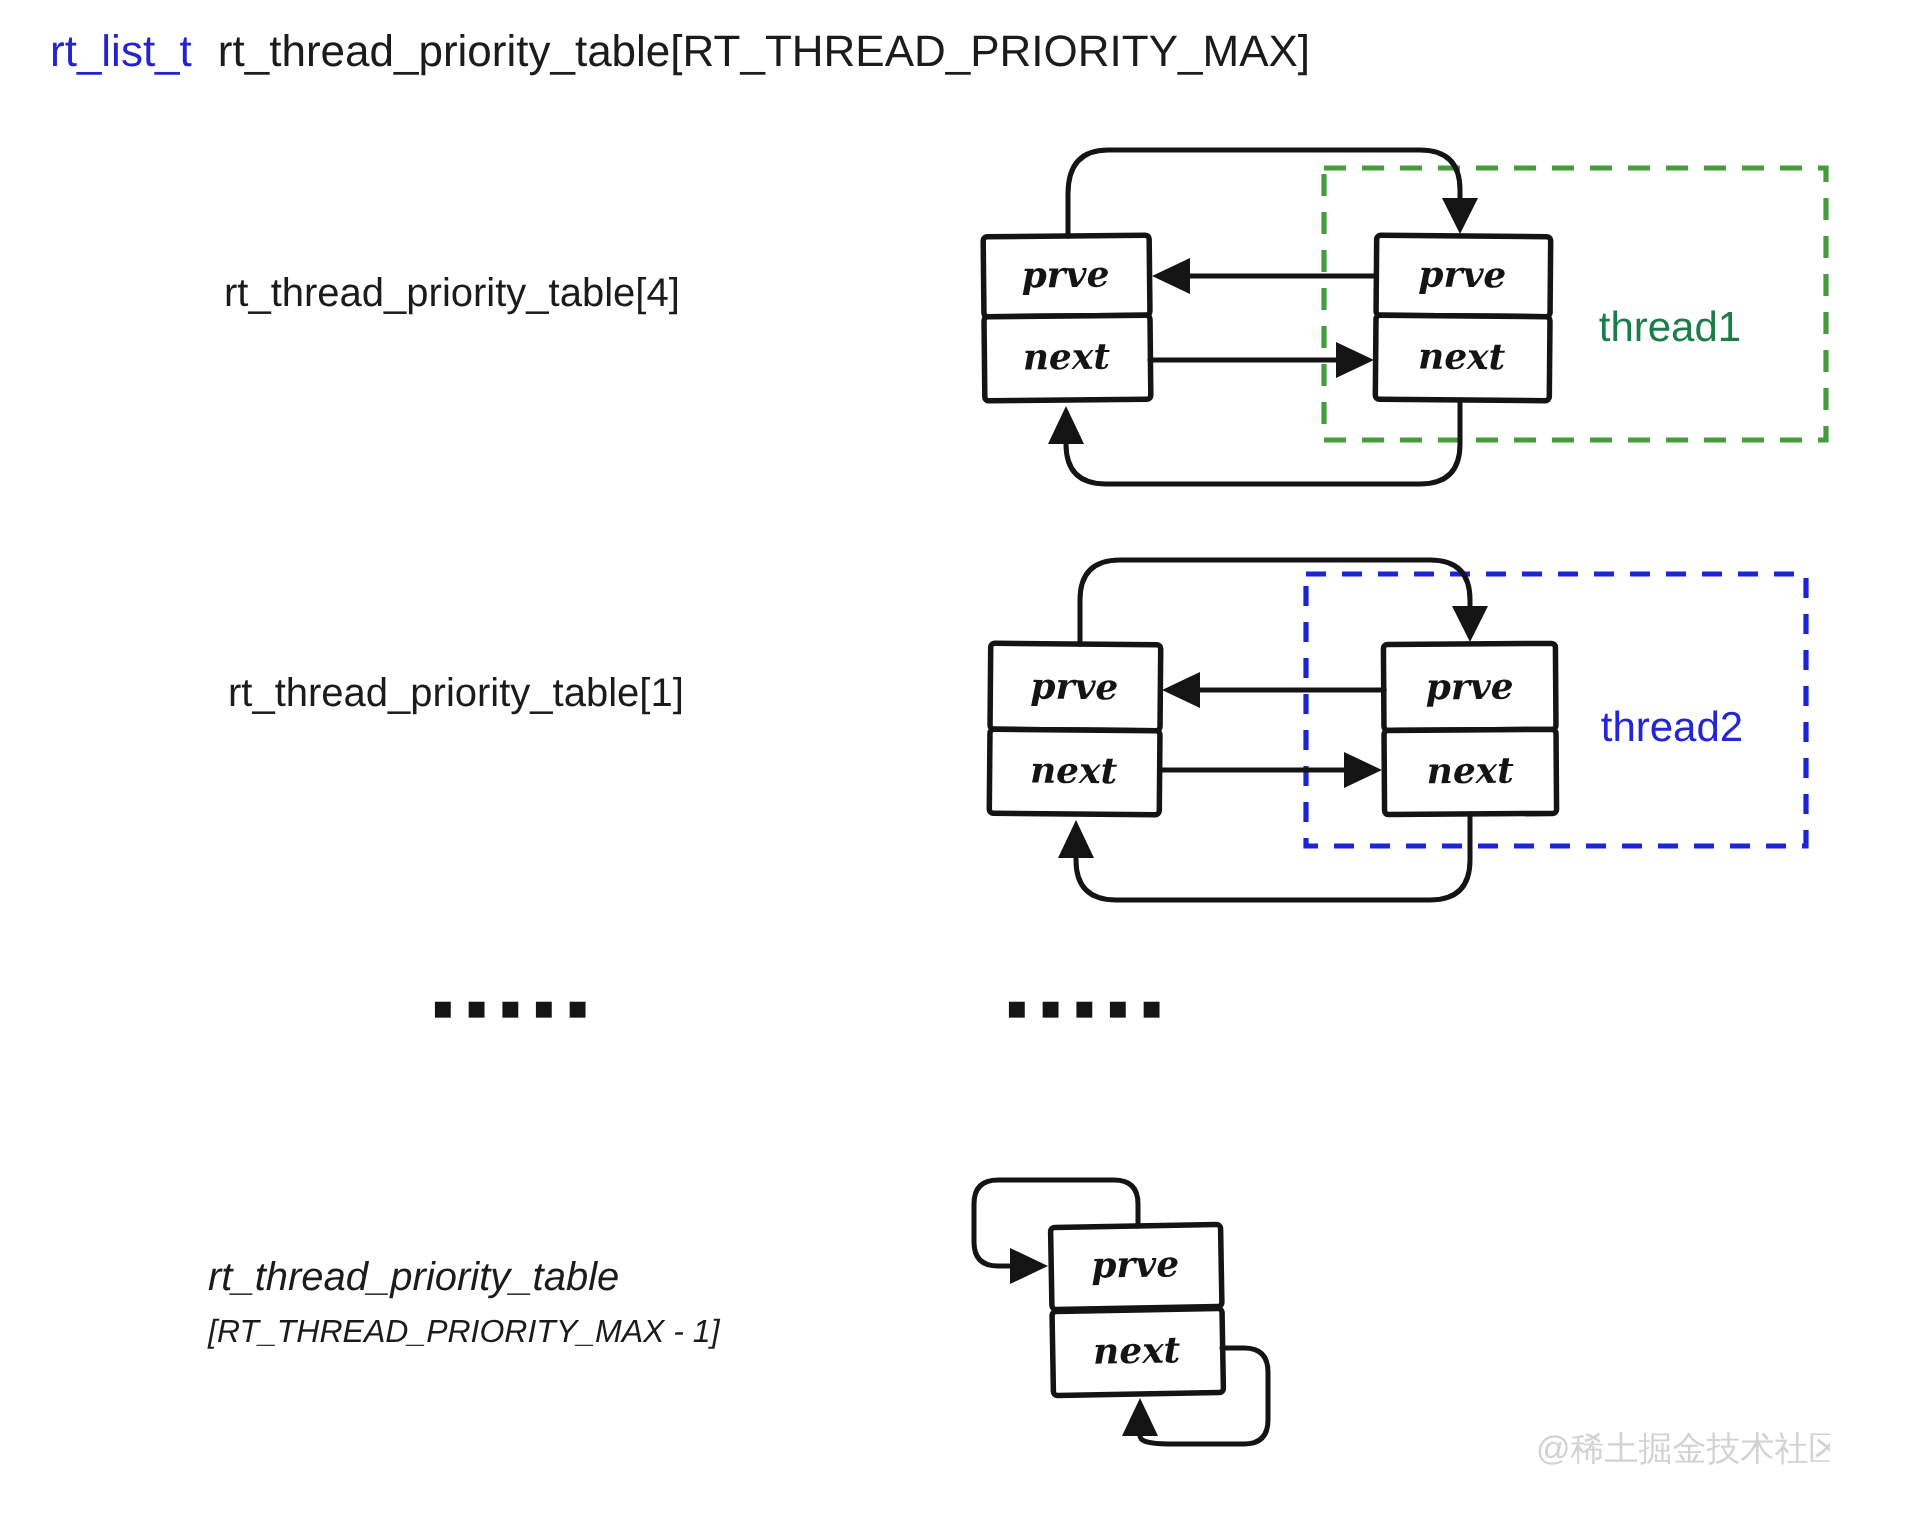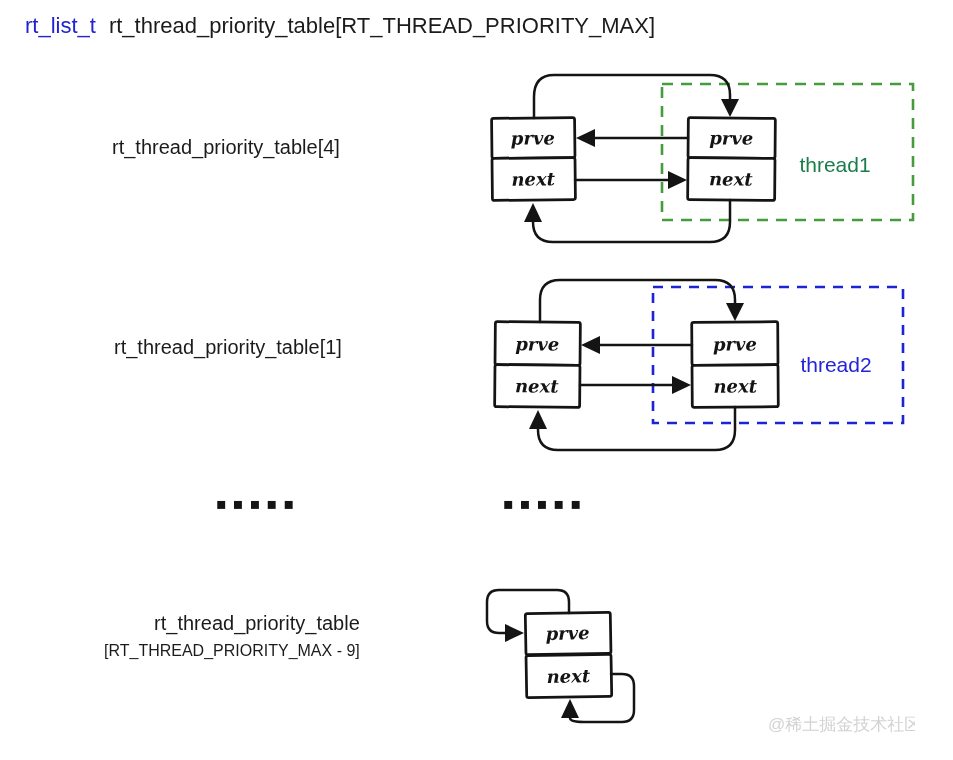--- a/index.html
+++ b/index.html
@@ -1,38 +1,38 @@
 <!DOCTYPE html>
 <html><head>
 <meta charset="utf-8">
 <style>
   html,body { margin:0; padding:0; background:#fff; }
   .stage {
     position:relative; width:915px; height:760px; background:#ffffff;
-    font-family:"Liberation Sans", sans-serif; overflow:hidden;text-align:right;
+    font-family:"Liberation Sans", sans-serif; overflow:hidden;
     --title-type:#2323d1; --label:#1b1b1b; --ink:#141414;
     --thread1-text:#1b7e4a; --thread1-border:#469b3c;
     --thread2-text:#2424d8; --thread2-border:#1d24d4;
     --watermark:#d2d2d2;
   }
   .title { position:absolute; left:25px; top:13px; font-size:22px; color:var(--label); white-space:nowrap; }
   .title-type { color:var(--title-type); margin-right:13px; }
   .row-label { position:absolute; font-size:20px; color:var(--label); white-space:nowrap; }
   .fig { position:absolute; }
   .node-box { fill:#ffffff; stroke:var(--ink); stroke-width:2.75; }
   .wire { fill:none; stroke:var(--ink); stroke-width:2.5; stroke-linecap:round; }
   .ah { fill:var(--ink); stroke:none; }
   .node-text { font-family:"DejaVu Serif", serif; font-style:italic; font-weight:bold; font-size:18px; fill:var(--ink); }
   .dash-green { fill:none; stroke:var(--thread1-border); stroke-width:2.6; stroke-dasharray:11 8; }
   .dash-blue  { fill:none; stroke:var(--thread2-border); stroke-width:2.6; stroke-dasharray:10 8; }
   .thread-label { font-family:"Liberation Sans", sans-serif; font-size:21px; }
   .thread-green { fill:var(--thread1-text); }
   .thread-blue  { fill:var(--thread2-text); }
   .ellipsis { position:absolute; font-family:"DejaVu Sans", sans-serif; font-size:16px; letter-spacing:6px; color:var(--ink); }
-  .bottom-label { position:absolute; left:104px; top:612px; color:var(--label); }
+  .bottom-label { position:absolute; left:104px; top:628px; color:var(--label);font-style:italic; }
   .bottom-label .line1 { font-size:20px; }
   .bottom-label .line2 { font-size:16px; margin-top:7px; }
   .watermark { position:absolute; left:768px; top:713px; font-size:17px; color:var(--watermark); white-space:nowrap; }
 </style>
 </head>
 <body>
 
 <div class="stage" style="--title-type: #2323d1; --label: #1b1b1b; --ink: #141414; --thread1-text: #1b7e4a; --thread1-border: #469b3c; --thread2-text: #2424d8; --thread2-border: #1d24d4; --watermark: #d2d2d2;">
 
   <div class="title">
@@ -104,21 +104,21 @@
     <polygon class="ah" points="98,140 89,159 107,159"></polygon>
 
     <text class="thread-label thread-blue" x="396" y="94" text-anchor="middle" dominant-baseline="central">thread2</text>
   </svg>
 
   <div class="ellipsis" style="left:216px; top:494px;">▪▪▪▪▪</div>
   <div class="ellipsis" style="left:503px; top:494px;">▪▪▪▪▪</div>
 
   <div class="bottom-label">
     <div class="line1">rt_thread_priority_table</div>
-    <div class="line2">[RT_THREAD_PRIORITY_MAX - 9]</div>
+    <div class="line2">[RT_THREAD_PRIORITY_MAX - 1]</div>
   </div>
 
   <svg class="fig" style="left:440px; top:570px;" width="260" height="190" viewBox="0 0 260 190">
     <g transform="rotate(-1 128 85)">
       <rect class="node-box" x="86" y="43" width="85" height="41" rx="2"></rect>
       <rect class="node-box" x="86" y="85" width="85" height="42" rx="2"></rect>
       <text class="node-text" x="128" y="63" text-anchor="middle" dominant-baseline="central">prve</text>
       <text class="node-text" x="128" y="106" text-anchor="middle" dominant-baseline="central">next</text>
     </g>
 

